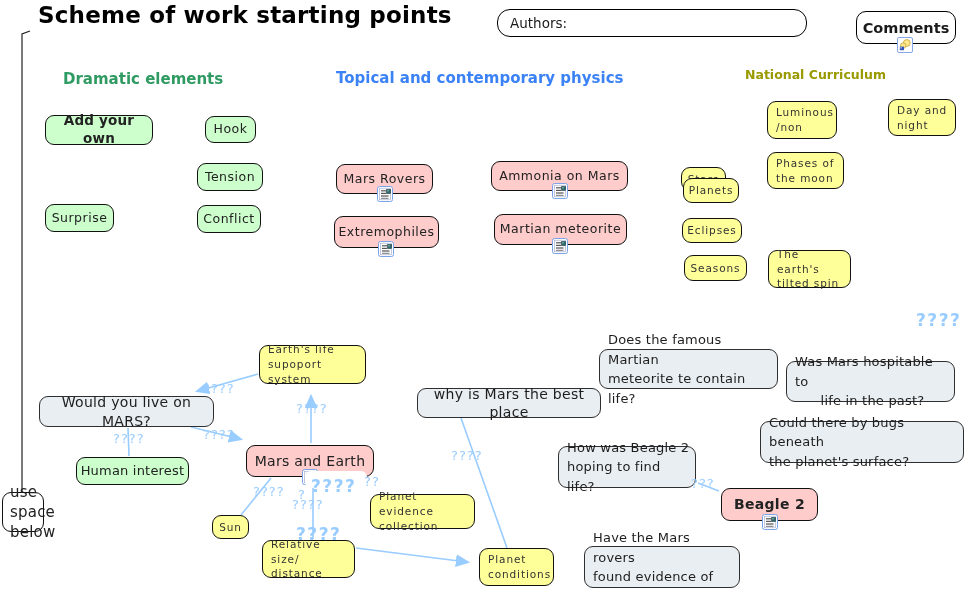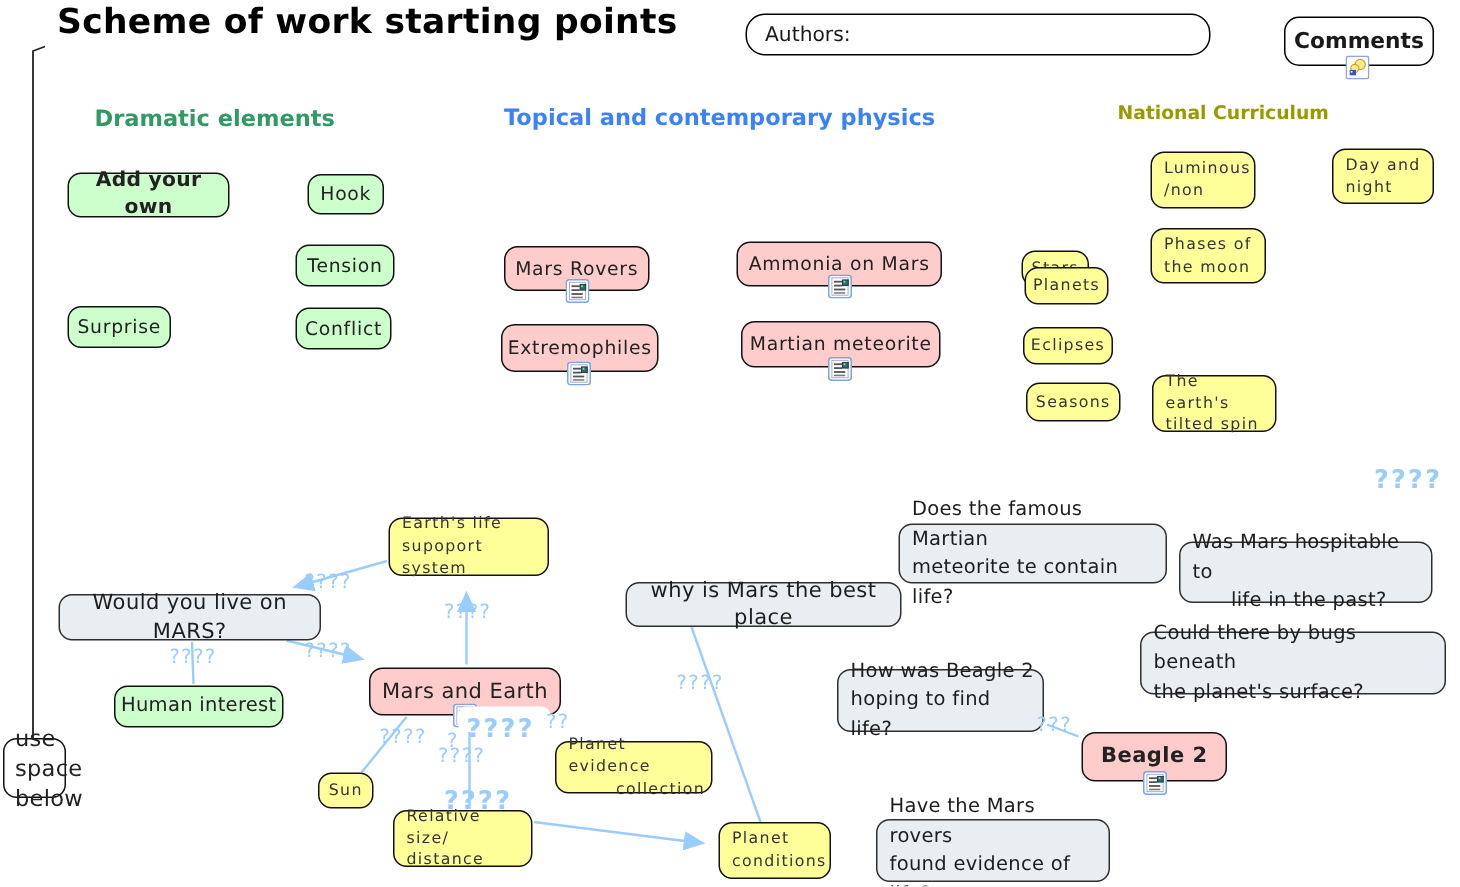--- a/index.html
+++ b/index.html
@@ -155,21 +155,21 @@
     </div>
     <div class="node green center md" style="left: 76px; top: 457px; width: 113px; height: 28px; z-index: 2;">
       <div>Human interest</div>
     </div>
     <div class="node pink center lg" style="left: 246px; top: 445px; width: 128px; height: 32px; z-index: 2;">
       <div>Mars and Earth</div>
     </div>
     <div class="node yellow center sm" style="left: 212px; top: 515px; width: 37px; height: 24px; z-index: 2;">
       <div>Sun</div>
     </div>
-    <div class="node yellow left sm" style="left: 370px; top: 494px; width: 105px; height: 35px; z-index: 2; align-items: flex-end;">
+    <div class="node yellow left sm" style="left: 370px; top: 494px; width: 105px; height: 35px; z-index: 2;">
       <div>Planet evidence</div>
       <div>collection</div>
     </div>
     <div class="node yellow left sm" style="left: 262px; top: 540px; width: 93px; height: 38px; z-index: 3;">
       <div>Relative size/</div>
       <div>distance</div>
     </div>
     <div class="node yellow left sm" style="left: 479px; top: 548px; width: 75px; height: 38px; z-index: 2;">
       <div>Planet</div>
       <div>conditions</div>

